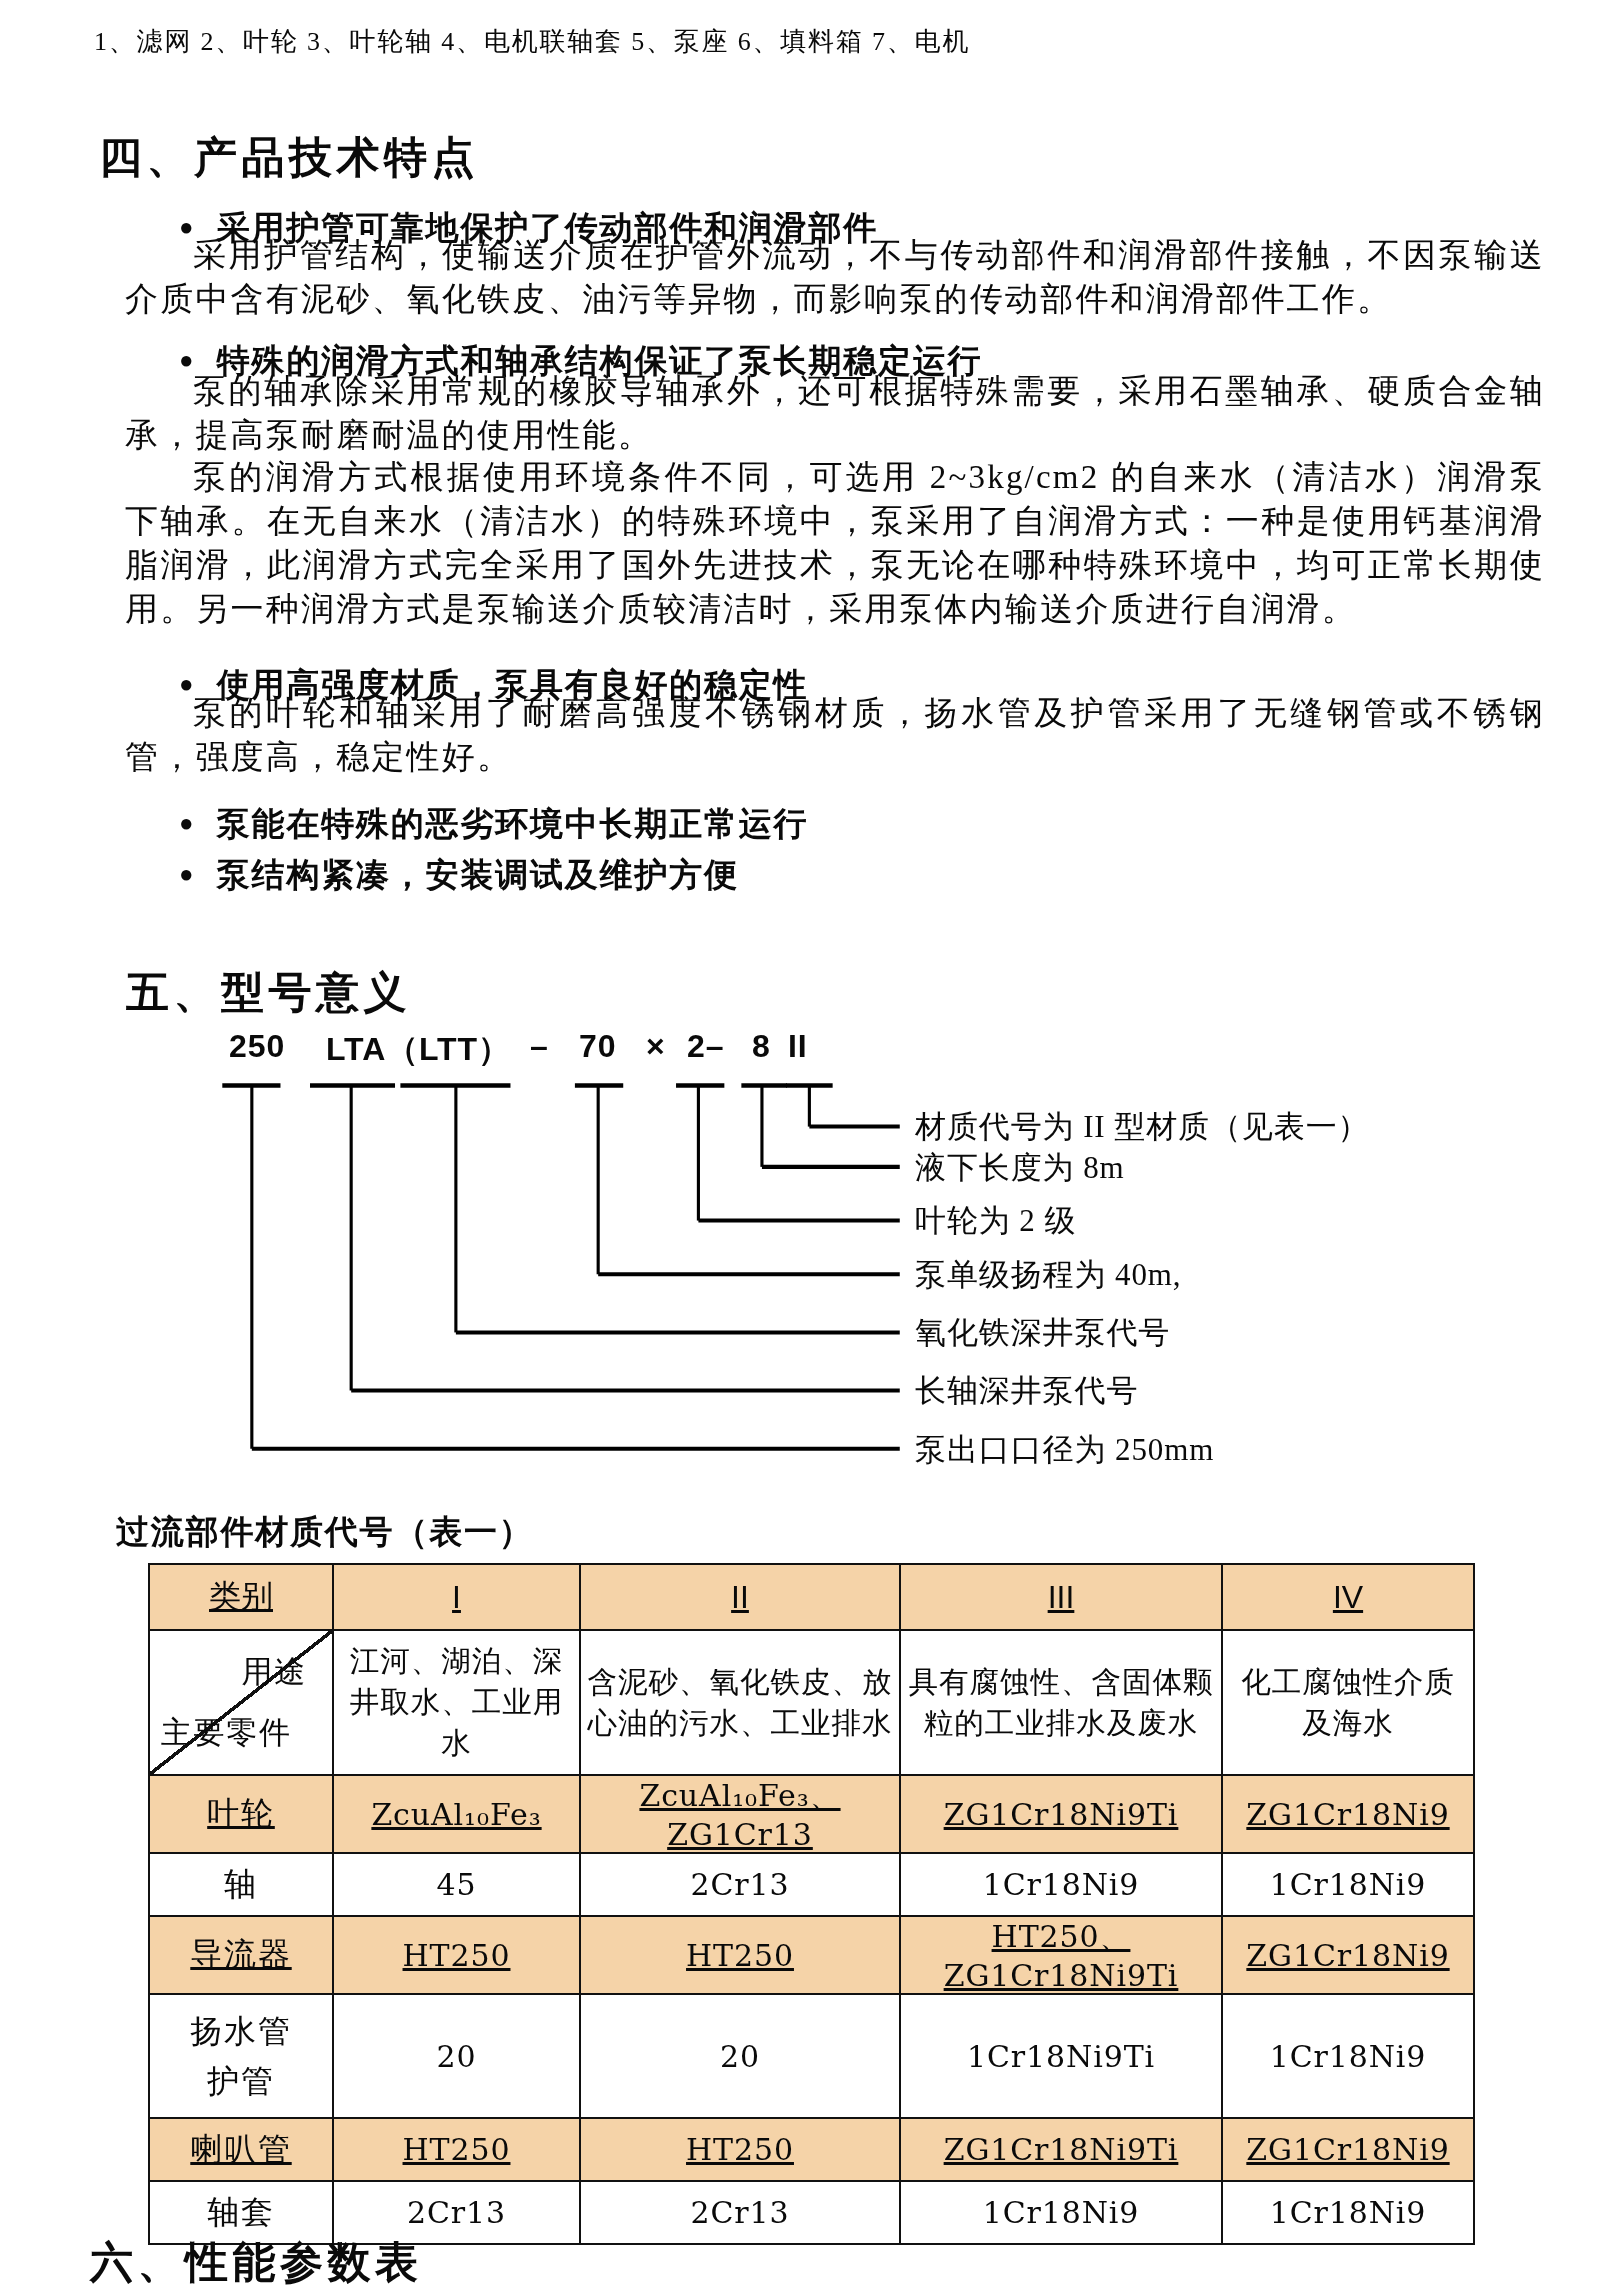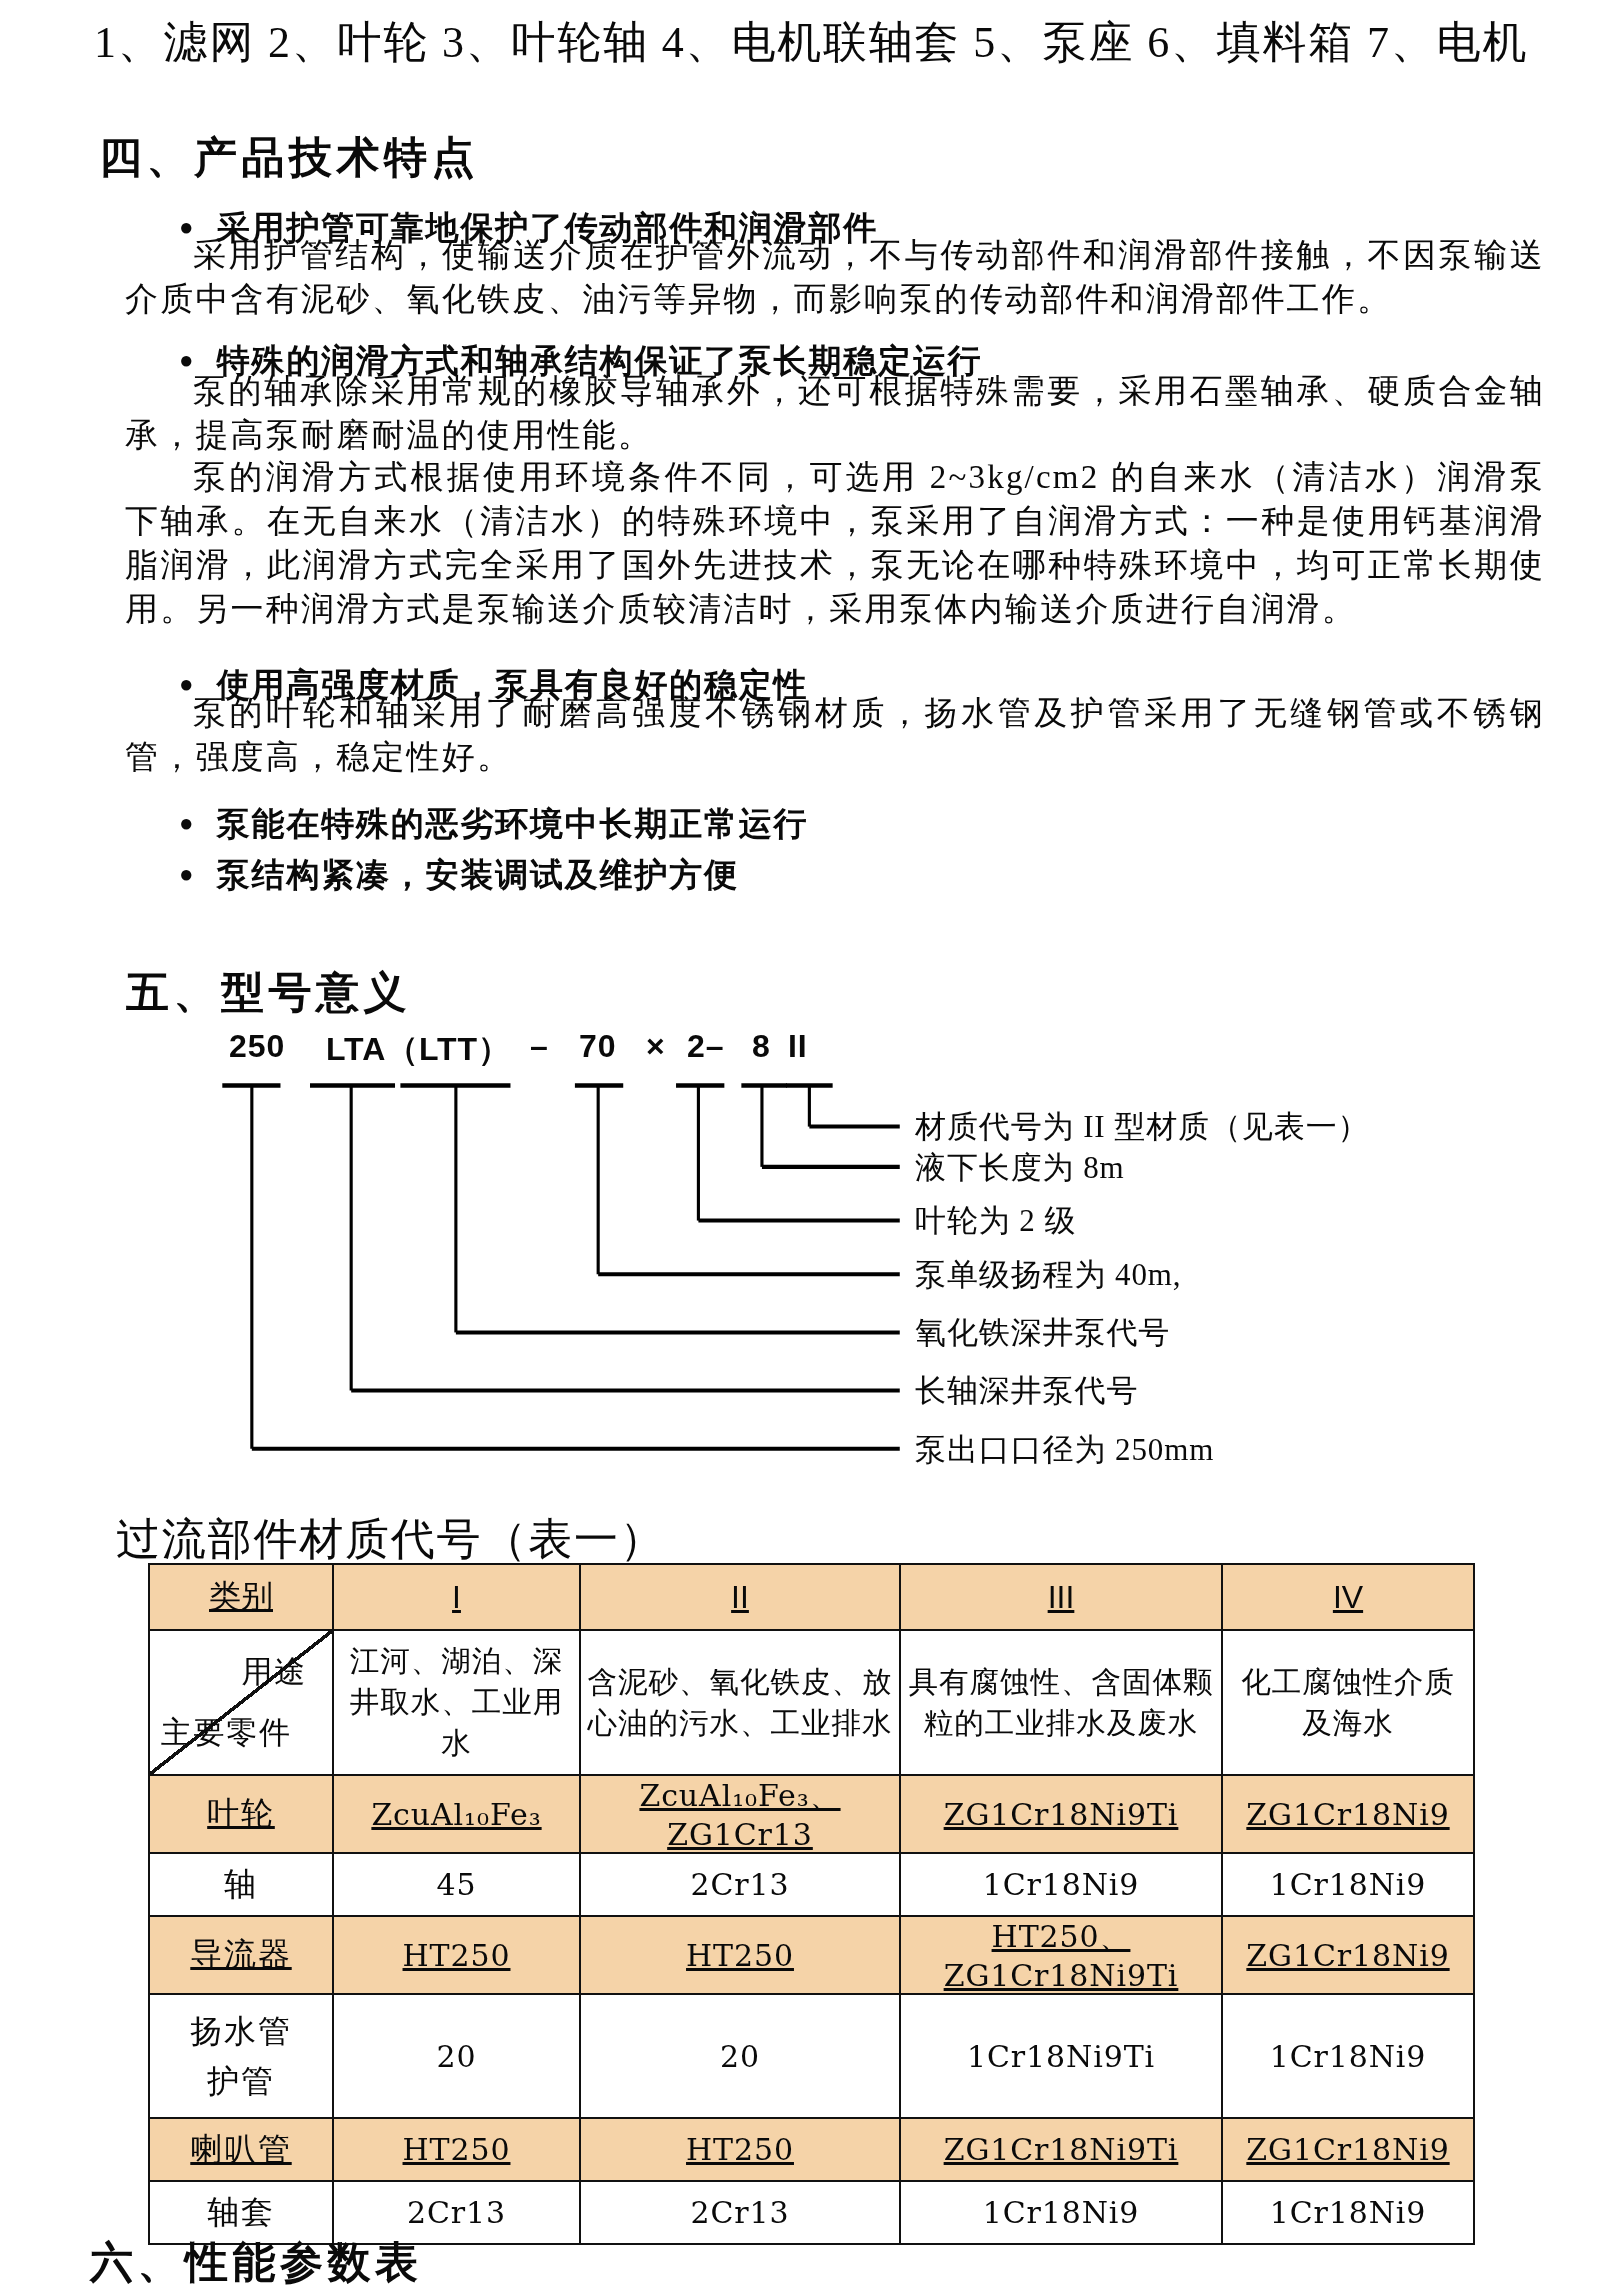--- a/index.html
+++ b/index.html
@@ -5,22 +5,22 @@
   html,body{margin:0;padding:0;background:#e8e8e8;}
   .page{
     position:relative;
     width:1620px;height:2291px;
     background:#ffffff;
     font-family:"Liberation Serif","DejaVu Serif",serif;
     color:#0a0a0a;
     overflow:hidden;
   }
   .parts-list{
-    position:absolute;left:94px;top:13px;
-    font-size:44px;letter-spacing:1.8px;white-space:nowrap;
+    position:absolute;left:94px;top:24px;
+    font-size:26px;letter-spacing:1.8px;white-space:nowrap;
   }
   .sec{
     position:absolute;
     font-family:"Liberation Sans","DejaVu Sans",sans-serif;
     font-weight:bold;font-size:43px;letter-spacing:4.5px;
     margin:0;white-space:nowrap;
   }
   .sec4{left:99px;top:129px;text-align:center;}
   .sec5{left:126px;top:964px;}
   .sec6{left:90px;top:2234px;}
@@ -47,21 +47,21 @@
     font-weight:bold;font-size:32px;letter-spacing:0.9px;white-space:nowrap;
   }
   .tlabel{
     position:absolute;left:781px;height:45px;line-height:45px;
     font-size:31px;letter-spacing:0.9px;white-space:nowrap;
   }
   
   .tbl-title{
     position:absolute;left:116px;top:1510px;
     font-family:"Liberation Sans","DejaVu Sans",sans-serif;
-    font-weight:normal;font-size:44px;letter-spacing:1.8px;
+    font-weight:bold;font-size:33px;letter-spacing:1.8px;
   }
   table.mat{
     position:absolute;left:148px;top:1563px;
     border-collapse:collapse;table-layout:fixed;width:1325px;
     font-size:32px;
   }
   table.mat td{
     border:2.2px solid #111;text-align:center;vertical-align:middle;
     padding:0 5.4px;overflow:hidden;
   }

